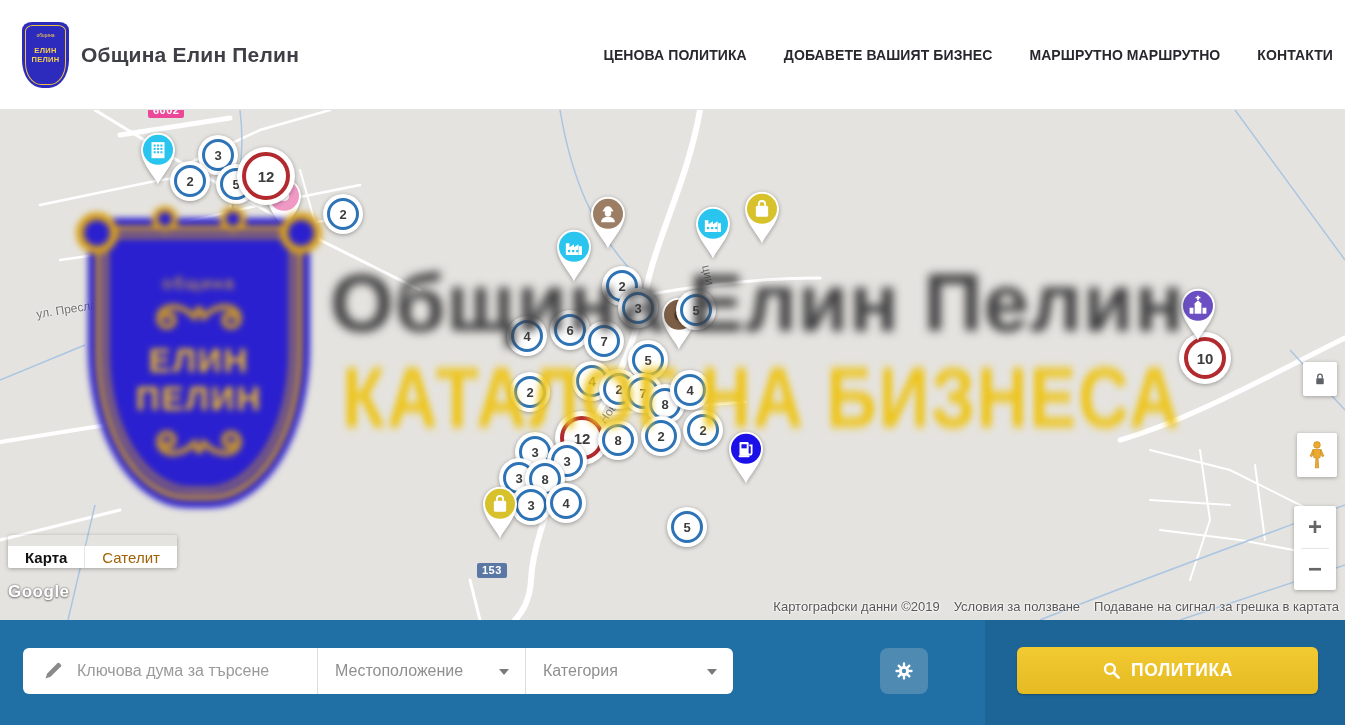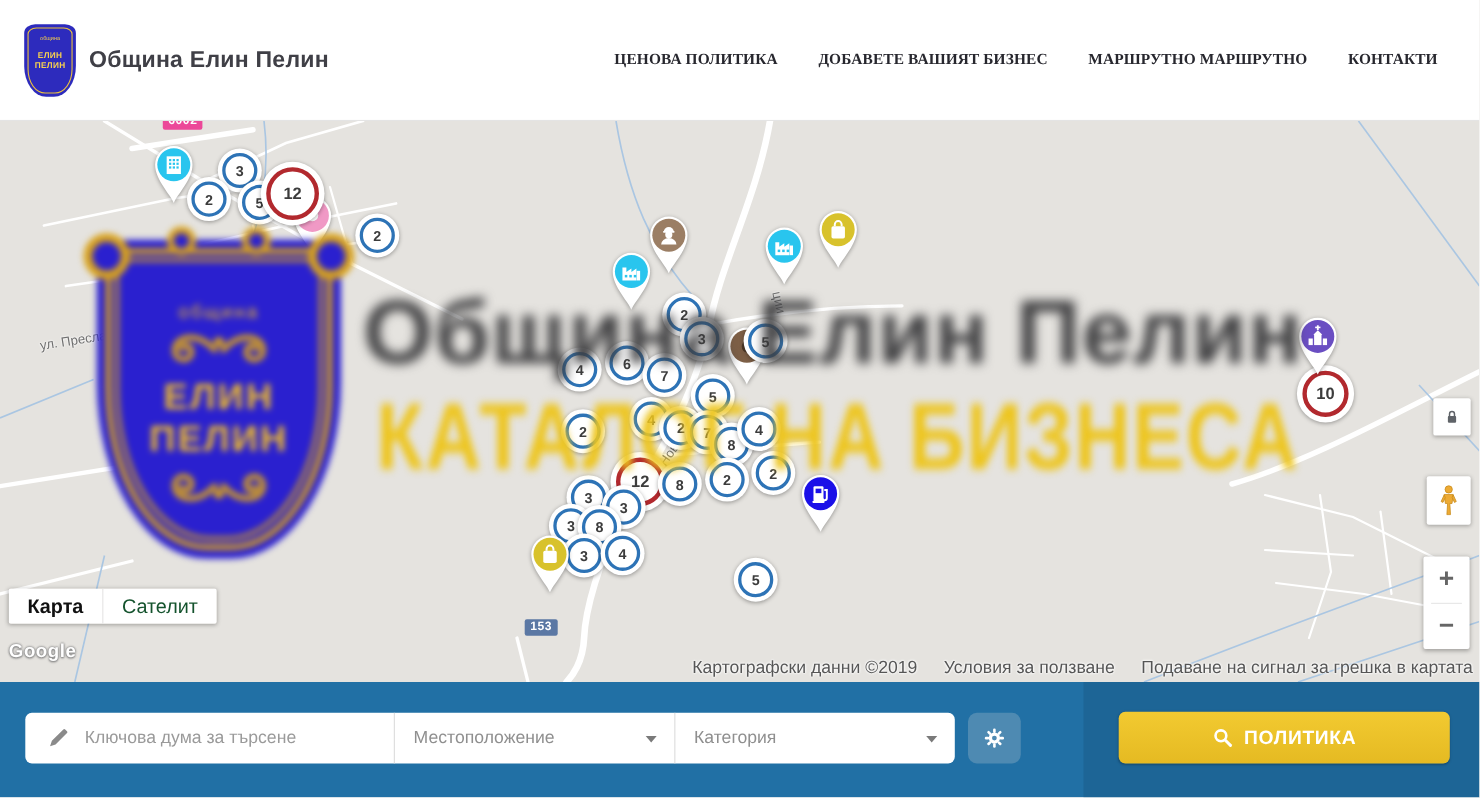--- a/index.html
+++ b/index.html
@@ -13,21 +13,21 @@
   .emblem { position:relative; width:47px; height:66px; background:#2d2bbd;
             border-radius:10px 10px 20px 20px / 8px 8px 28px 28px; flex:0 0 auto; }
   .emblem::before { content:""; position:absolute; inset:3px; border:1.5px solid #ecc23f;
             border-radius:8px 8px 16px 16px / 6px 6px 22px 22px; }
   .emblem-top { position:absolute; top:10px; width:100%; text-align:center; font-size:5px; color:#f3cd4a; }
   .emblem-name { position:absolute; top:24px; width:100%; text-align:center; font-size:7.5px;
             font-weight:bold; color:#f6d04e; line-height:1.3; letter-spacing:.3px; }
   .brand-text { margin-left:12px; }
   .brand-title { font-size:21px; font-weight:bold; color:#3f3f46; letter-spacing:.2px; }
   .brand-sub { font-size:18px; font-weight:bold; color:#e9b50c; letter-spacing:.4px; margin-top:2px; }
-  .nav { margin-left:auto; margin-right:38px; display:flex; gap:37px;font-family:Liberation Serif, serif; }
+  .nav { margin-left:auto; margin-right:12px; display:flex; gap:37px; }
   .nav-item { font-size:14px; font-weight:bold; color:#27272e; letter-spacing:.1px; cursor:pointer; white-space:nowrap; }
 
   
   .map { position:absolute; left:0; top:110px; width:1345px; height:510px; background:#e5e3df; overflow:hidden; }
   .roads { position:absolute; left:0; top:0; z-index:1; }
   .labels-layer { position:absolute; inset:0; z-index:2; pointer-events:none; }
   .street-label { position:absolute; font-size:12px; color:#6f6f6f; white-space:nowrap;
                   text-shadow:0 0 2px #fff,0 0 2px #fff; }
   .road-badge { position:absolute; font-size:11px; font-weight:bold; color:#fff; padding:1px 5px 2px;
                 border-radius:2px; letter-spacing:.5px; }
@@ -62,43 +62,43 @@
              color:#f0bd2a; letter-spacing:2px; z-index:2; }
   .wm-title { position:absolute; left:330px; top:146px; font-size:82px; font-weight:bold;
               color:#3e3e40; filter:blur(5px); white-space:nowrap; letter-spacing:1px; }
   .wm-sub { position:absolute; left:342px; top:238px; font-size:86px; font-weight:bold; color:#edc51e;
             filter:blur(4px); white-space:nowrap; letter-spacing:2px;
             transform:scaleX(.82); transform-origin:left top; }
 
   
   .map-type { position:absolute; left:8px; top:425px; display:flex; z-index:10;
               box-shadow:0 1px 4px rgba(0,0,0,.3); border-radius:2px; overflow:hidden; }
-  .map-type-btn { background:#fff; height:32px; display:flex; align-items:center; justify-content:center;
-              font-size:18px; cursor:pointer; padding:0 17px; }
+  .map-type-btn { background:#fff; height:22px; display:flex; align-items:center; justify-content:center;
+              font-size:15px; cursor:pointer; padding:0 17px;margin-top:11px; }
   .map-type-btn.active { font-weight:bold; color:#111; }
-  .map-type-btn.inactive { color:#14532d; border-left:1px solid #e6e6e6; }
+  .map-type-btn.inactive { color:#a16207; border-left:1px solid #e6e6e6; }
   .google-logo { position:absolute; left:8px; top:472px; z-index:10; font-size:17px; font-weight:bold;
               color:#fff; letter-spacing:.5px; cursor:pointer;
               text-shadow:0 0 2px #8b8b8b,0 0 2px #8b8b8b,0 1px 2px #777; }
-  .attribution { position:absolute; right:6px; top:489px; z-index:10; display:flex; gap:24px;
-              font-size:16px; color:#565656; text-shadow:0 0 2px #fff,0 0 2px #fff,0 0 3px #fff; }
+  .attribution { position:absolute; right:6px; top:489px; z-index:10; display:flex; gap:14px;
+              font-size:13px; color:#565656; text-shadow:0 0 2px #fff,0 0 2px #fff,0 0 3px #fff; }
   .attribution span { cursor:default; }
   .attribution .link { cursor:pointer; }
   .ctrl { position:absolute; background:#fff; box-shadow:0 1px 4px rgba(0,0,0,.3); border-radius:2px; z-index:10; }
   .ctrl-lock { left:1303px; top:252px; width:34px; height:34px; display:flex; align-items:center; justify-content:center; cursor:pointer; }
   .ctrl-peg { left:1297px; top:323px; width:40px; height:44px; display:flex; align-items:center; justify-content:center; cursor:pointer; }
   .ctrl-zoom { left:1294px; top:396px; width:42px; height:84px; display:flex; flex-direction:column; }
   .zoom-btn { flex:1; display:flex; align-items:center; justify-content:center; font-size:24px;
               color:#666; cursor:pointer; font-weight:bold; }
   .zoom-sep { height:1px; background:#e6e6e6; margin:0 7px; }
 
   
   .bottom-bar { position:absolute; left:0; top:620px; width:1345px; height:105px; background:#2170a5; z-index:20; }
   .bar-right { position:absolute; left:985px; top:0; width:360px; height:105px; background:#1d6596; }
-  .search-pill { position:absolute; left:23px; top:28px; width:845px; height:46px; background:#fff;
+  .search-pill { position:absolute; left:23px; top:28px; width:710px; height:46px; background:#fff;
                  border-radius:6px; display:flex; align-items:stretch; }
   .pill-sec { display:flex; align-items:center; position:relative; }
   .sec-keyword { width:335px; padding-left:20px; }
   .sec-dd { width:255px; border-left:1px solid #dcdcdc; padding-left:17px; cursor:pointer; }
   .sec-keyword input { border:none; outline:none; font-size:16px; color:#333; width:240px;
                  margin-left:14px; font-family:"Liberation Sans", sans-serif; }
   .sec-keyword input::placeholder { color:#9a9a9a; }
   .dd-label { font-size:16px; color:#8f8f8f; }
   .caret { position:absolute; right:16px; top:50%; margin-top:-2px; width:0; height:0;
            border-left:5px solid transparent; border-right:5px solid transparent; border-top:6px solid #7a7a7a; }

